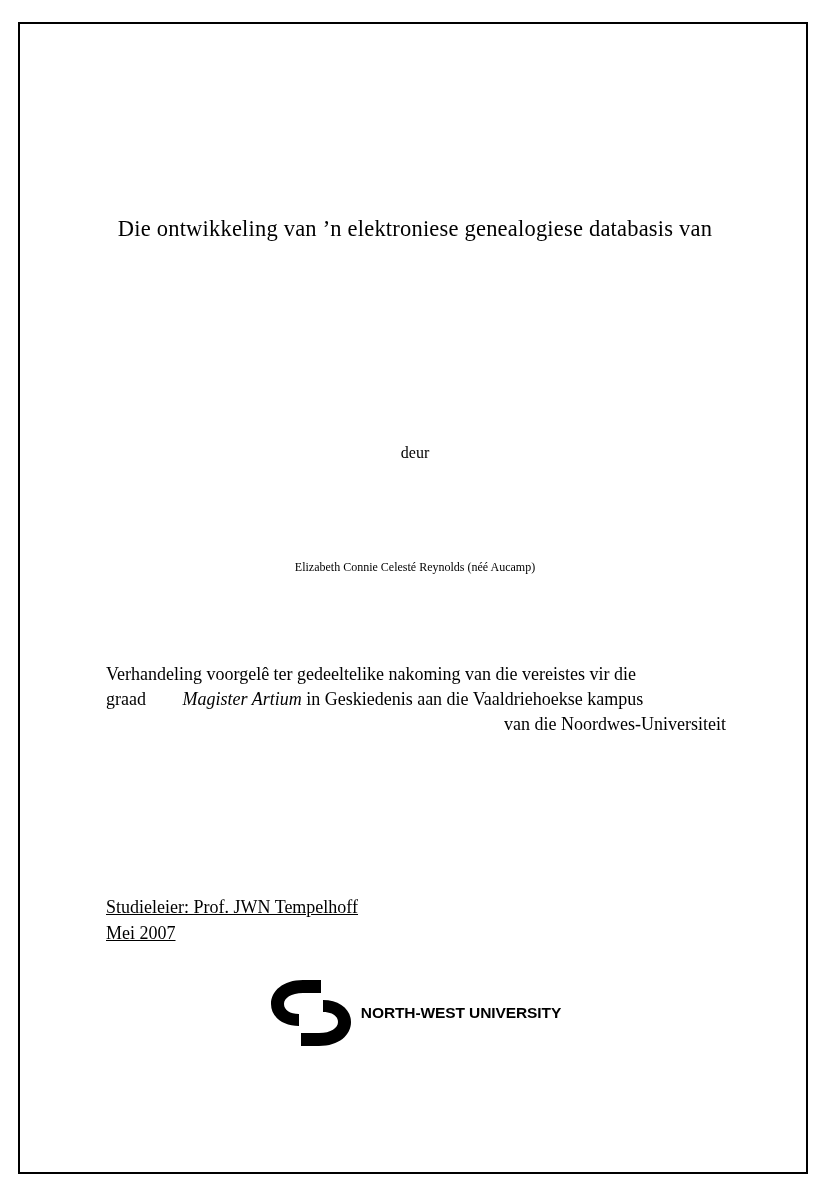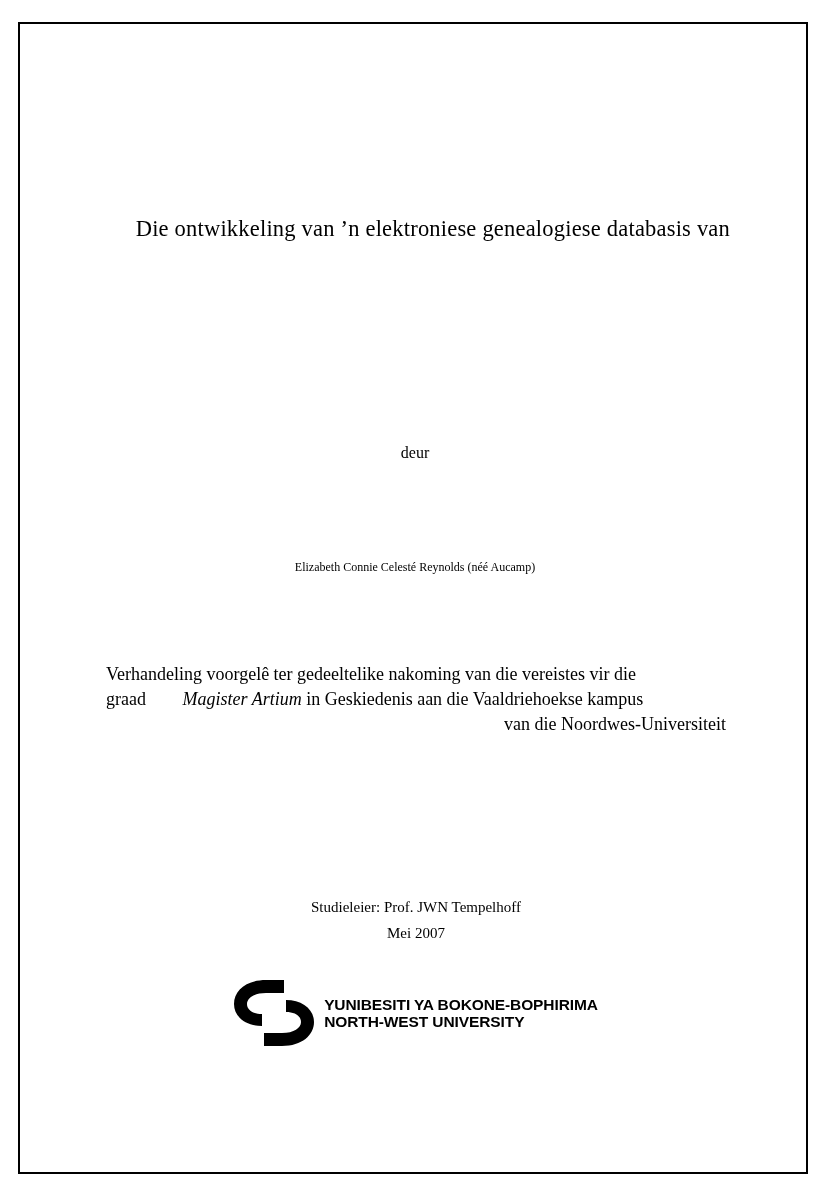--- a/index.html
+++ b/index.html
@@ -41,21 +41,20 @@
     position: absolute;
     top: 185px;
     left: 10px;
     width: 630px;
     text-align: center;
   }
   .title-line {
     font-size: 22.5px;
     line-height: 43px;
     letter-spacing: 0.2px;
-    text-align: right;
   }
   .byword {
     position: absolute;
     top: 422px;
     left: 10px;
     width: 630px;
     text-align: center;
     font-size: 16px;
   }
   .author {
@@ -80,23 +79,24 @@
   }
   .statement em {
     font-style: italic;
     margin-left: 32px;
   }
   .supervisor {
     position: absolute;
     top: 872px;
     left: 16px;
     width: 620px;
-    font-size: 15px;
+    font-size: 18px;
     line-height: 26px;
-    text-align: center;
+    text-align: left;
+    text-decoration: underline;
   }
   .logo-wrap {
     position: absolute;
     top: 952px;
     left: 0px;
     width: 650px;
     display: flex;
     justify-content: center;
     align-items: center;
   }
@@ -145,19 +145,18 @@
     </div>
 
     <div class="logo-wrap">
       <div class="logo-mark">
         <svg viewBox="0 0 84 78" width="84" height="78" aria-hidden="true">
           <path d="M34 6 C14 6 2 17 2 30 C2 43 14 52 30 52 L30 40 C21 40 15 36 15 30 C15 24 22 19 34 19 L52 19 L52 6 Z" fill="#000000"></path>
           <path d="M50 72 C70 72 82 61 82 48 C82 35 70 26 54 26 L54 38 C63 38 69 42 69 48 C69 54 62 59 50 59 L32 59 L32 72 Z" fill="#000000"></path>
         </svg>
       </div>
       <div class="logo-text">
-        <div>YUNIBESITI YA BOKONE-BOPHIRIMA</div>
         <div>NORTH-WEST UNIVERSITY</div>
       </div>
     </div>
 
   </div>
 </div>
 
 </body></html>

